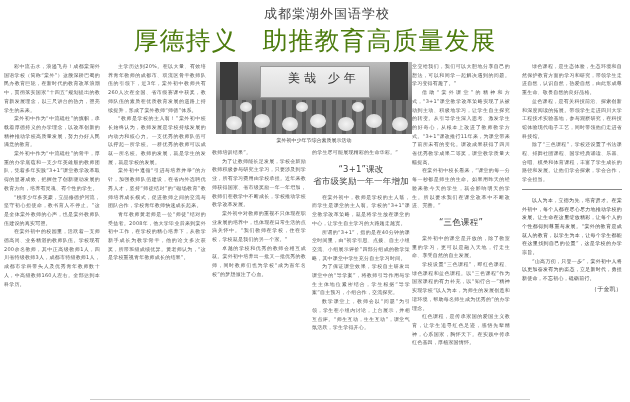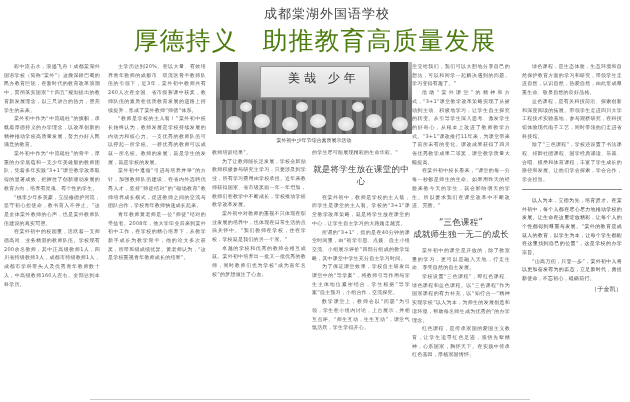--- a/index.html
+++ b/index.html
@@ -103,35 +103,35 @@
 <div class="col" style="left:212px; top:148px; width:94px; height:250px;">
   <p style="text-indent:0">教师培训结果”。</p>
   <p>为了让教师能长足发展，学校会鼓励教师积极参与研究主学习，只要涉及到学业，所有学习费用由学校承担。近年来教师获得国家、省市级奖励一年一年增加，教师们在教学中不断成长，学校推动学校教学改革发展。</p>
   <p>棠外初中对教师的重视不只体现在职业发展的培养中，也体现在日常生活的点滴关怀中。“我们教师在学校，住在学校，学校就是我们的另一个家。”</p>
   <p>卓越的学校和优秀的教师会相互成就。棠外初中培养出一批又一批优秀的教师，同时教师们也为学校“成为百年名校”的梦想倾注了心血。</p>
 </div>
 
 <div class="col" style="left:312px; top:148px; width:98px; height:250px;">
   <p style="text-indent:0">的学生尽可能展现精彩的生命华彩。”</p>
   <div class="subhead">
-    <div>就是将学生放在课堂的中心</div>
+    <div>“3+1”课改</div>
+    <div>省市级奖励一年一年增加</div>
   </div>
   <p>在棠外初中，教师是学校的主人翁，而学生是课堂的主人翁。学校的“3+1”课堂教学改革策略，就是将学生放在课堂的中心，让学生自主学习的大路越走越宽。</p>
   <p>所谓的“3+1”，指的是在40分钟的课堂时间里，由“初学引思、点拨、自主小组交流、小组展示评价”四部分组成的教学策略，其中课堂中学生充分自主学习时间。</p>
   <p>为了保证课堂效果，学校自主研发出课堂中的“导学案”，将教师引导作用与学生主体地位紧密结合，学生根据“导学案”自主预习，小组合作，交流探究。</p>
   <p>数学课堂上，教师会以“问题”为引领，学生在小组内讨论，上台展示，并相互点评。“师生互动，生生互动”，课堂气氛活跃，学生学得开心。</p>
 </div>
 
 <div class="col" style="left:412px; top:62px; width:98px; height:336px;">
   <p style="text-indent:0">堂交给我们，我们可以大胆地分享自己的想法，可以和同学一起解决遇到的问题。学习变得有趣了。”</p>
   <p>借助“棠外课堂”的精神和方式，“3+1”课堂教学改革策略实现了从被动到主动、积极地学习，让学生自主探究的转变。从引导学生深入思考、激发学生的好奇心，从根本上改进了教师教学方式。“3+1”课改推行11年来，为课堂带来了前所未有的变化。课改成果获得了四川省优秀教学成果二等奖，课堂教学质量大幅提高。</p>
   <p>在棠外初中校长看来，“课堂的每一分每一秒都是师生的生命。如果用昨天的经验来教今天的学生，就会影响明天的学生。所以要求我们在课堂改革中不断改进、完善。”</p>
   <div class="subhead">
     <div>“三色课程”</div>
-    <div>成就师生独一无二的成长</div>
   </div>
   <p>棠外初中的课堂是开放的，除了教室里的学习，更可以是融入天地，行走生命、享受自然的自主发展。</p>
   <p>学校设置“三色课程”，即红色课程、绿色课程和蓝色课程。以“三色课程”作为国家课程的有力补充，以“知行合一”精神实现学校“以人为本，为师生的发展创造和谐环境，帮助每名师生成为优秀的”的办学理念。</p>
   <p>红色课程，是传承家国的爱国主义教育，让学生追寻红色足迹，感悟先辈精神，心系国家，胸怀天下。在实践中传承红色基因，厚植家国情怀。</p>
 </div>
 
 <div class="col" style="left:522px; top:62px; width:100px; height:336px;">
   <p>绿色课程，是生态体验，生态环境和自然保护教育方面的学习和研究，带领学生走进自然，认识自然，热爱自然，由此形成尊重生命、敬畏自然的良好品格。</p>
   <p>蓝色课程，是有关科技前沿、探索创新和深度阅读的拓展。带领学生走进四川大学工程技术实验基地，参与观察研究，在科技馆体验现代电子工艺，同时带领他们走进省科技馆。</p>
   <p>除了“三色课程”，学校还设置了书法课程、排舞社团课程、国学经典诵读、乐器、合唱、棋类和体育课程，丰富了学生成长的路径和发展。让他们学会探索，学会合作，学会担当。</p>

